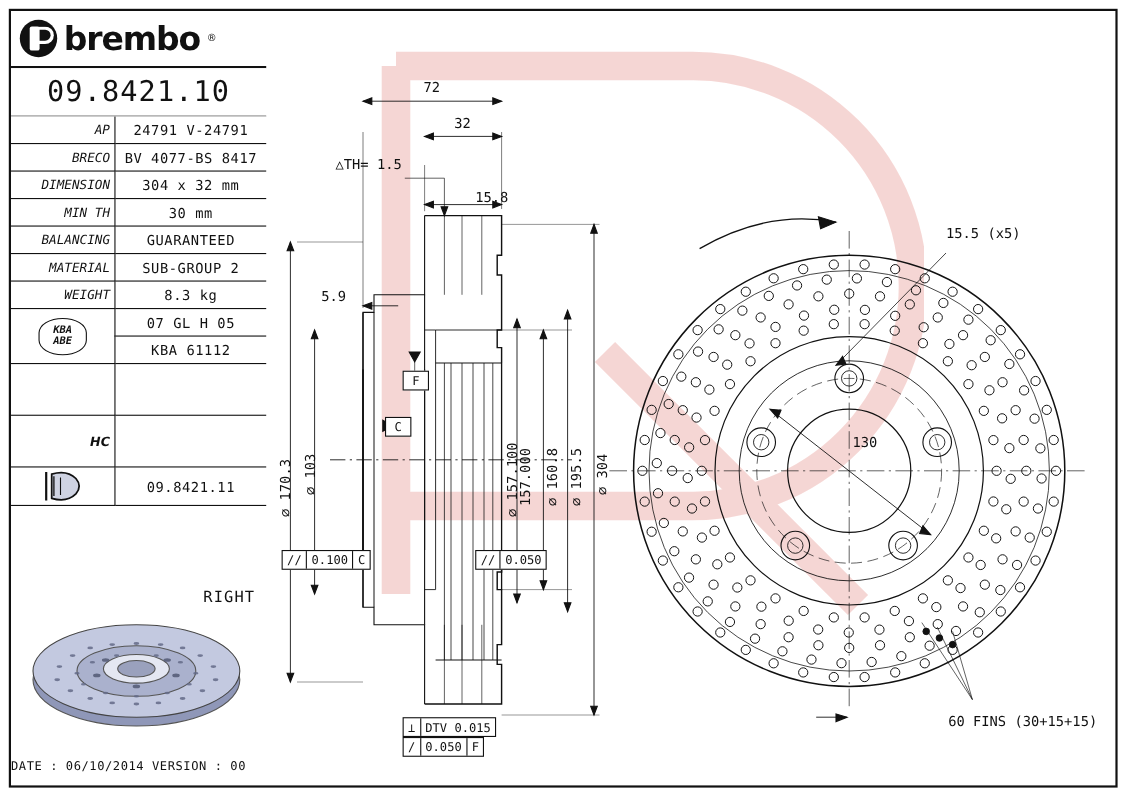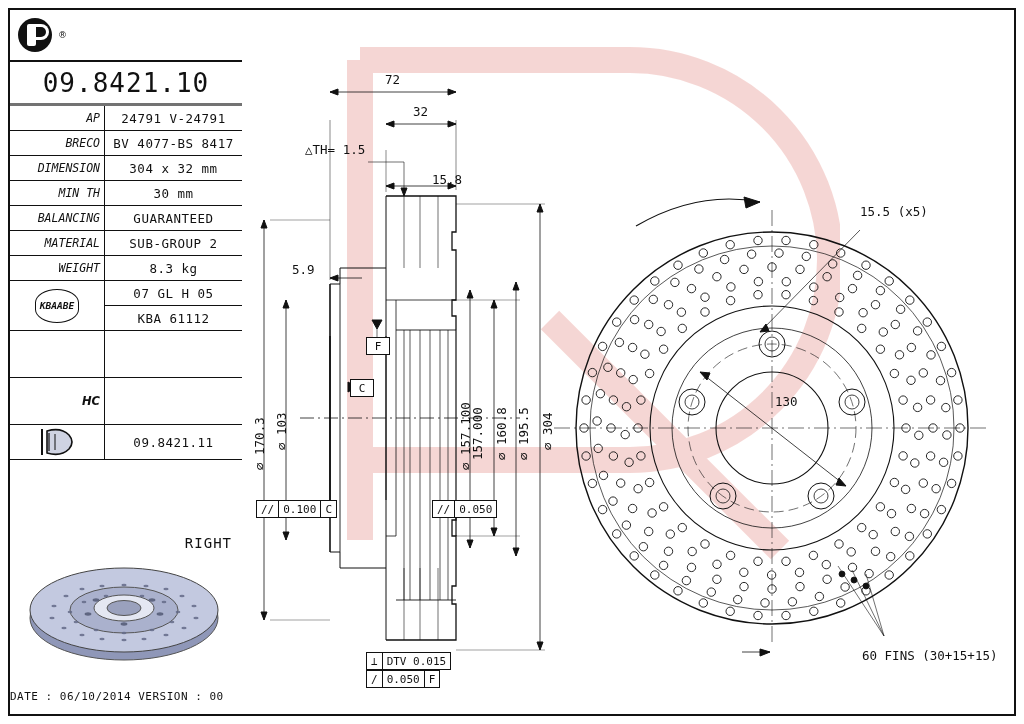--- a/index.html
+++ b/index.html
@@ -12,29 +12,29 @@
   .wm svg{width:100%;height:100%;}
 
   
   .logo{position:absolute;left:10px;top:10px;width:232px;height:52px;border-bottom:2px solid #111;box-sizing:border-box;display:flex;align-items:center;gap:6px;padding-left:8px;background:#fff;}
   .logo .mark{width:34px;height:34px;border-radius:50%;background:#111;position:relative;flex:none;}
   .logo .mark:before{content:"";position:absolute;left:9px;top:6px;width:9px;height:22px;background:#fff;border-radius:2px;}
   .logo .mark:after{content:"";position:absolute;left:16px;top:6px;width:12px;height:10px;border:3px solid #fff;border-left:none;border-radius:0 9px 9px 0;}
   .logo .word{font-family:"DejaVu Sans",sans-serif;font-weight:bold;font-size:30px;letter-spacing:-1px;}
   .logo .reg{font-size:9px;vertical-align:super;font-family:"DejaVu Sans",sans-serif;}
 
-  .partno{position:absolute;left:10px;top:62px;width:232px;height:44px;border-bottom:3px solid #737373;box-sizing:border-box;display:flex;align-items:center;justify-content:center;font-size:26px;letter-spacing:1px;background:#fff;}
+  .partno{position:absolute;left:10px;top:62px;width:232px;height:44px;border-bottom:1px solid #737373;box-sizing:border-box;display:flex;align-items:center;justify-content:center;font-size:26px;letter-spacing:1px;background:#fff;}
 
   .spec{position:absolute;left:10px;top:106px;width:232px;background:#fff;border-collapse:collapse;}
   .spec td{border-bottom:1px solid #111;height:24px;font-size:12.5px;padding:0 4px;}
   .spec td.k{width:86px;border-right:1px solid #111;text-align:right;letter-spacing:0px;font-size:11.5px;font-style:italic;}
   .spec td.v{text-align:center;letter-spacing:.5px;}
 
   .kbacell{position:relative;}
-  .kbabadge{border:1.5px solid #111;border-radius:50%/40%;width:42px;height:32px;margin:0 auto;display:flex;flex-direction:row;justify-content:center;align-items:center;line-height:1.05;font-size:9.5px;font-weight:bold;}
+  .kbabadge{border:1.5px solid #111;border-radius:50%/40%;width:42px;height:32px;margin:0 auto;display:flex;flex-direction:column;justify-content:center;align-items:center;line-height:1.05;font-size:9.5px;font-weight:bold;}
 
   .blankrow td{height:46px;}
   .hcrow td{height:46px;}
   .hc{font-family:"DejaVu Sans",sans-serif;font-weight:bold;font-size:19px;text-align:center;}
   .caliper{display:block;margin:0 auto;}
 
   .partno2{height:40px;font-size:24px;text-align:center;letter-spacing:1px;}
   .rightlbl{position:absolute;left:10px;width:232px;text-align:right;padding-right:10px;box-sizing:border-box;font-size:14px;letter-spacing:1px;}
 
   .photo{position:absolute;left:26px;top:556px;width:196px;height:110px;}
@@ -61,20 +61,21 @@
       <g fill="none" stroke="#d23a2e" stroke-width="26">
         <path d="M60 40 L60 520"></path>
         <path d="M60 40 L330 40 a200 200 0 0 1 0 400 L60 440"></path>
         <path d="M250 300 L480 530"></path>
       </g>
     </svg>
   </div>
 
   <div class="logo">
     <span class="mark"></span>
+    <span class="word">brembo</span>
     <span class="reg">®</span>
   </div>
 
   <div class="partno">09.8421.10</div>
 
   <table class="spec">
     <tbody>
         <tr>
       <td class="k">AP</td>
       <td class="v">24791 V-24791</td>

